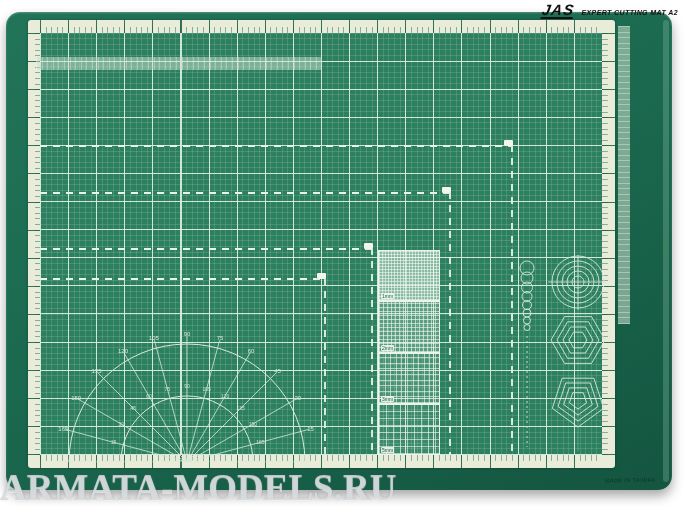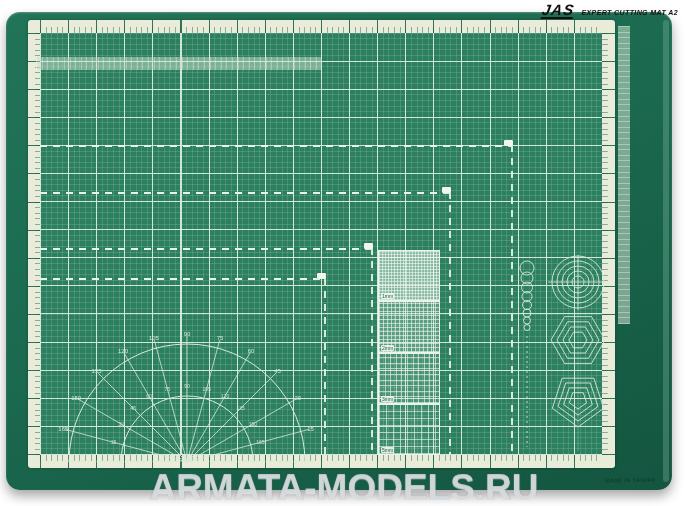--- a/index.html
+++ b/index.html
@@ -72,24 +72,24 @@
   
   .protractor-svg{position:absolute;left:40px;top:314px;}
   .templates-svg{position:absolute;left:499px;top:243px;}
   
   .logo{position:absolute;top:2px;right:10px;display:flex;align-items:baseline;gap:7px;color:#101010;}
   .logo-jas{font-size:15px;line-height:15px;font-weight:900;font-style:italic;letter-spacing:1px;
     border-bottom:2px solid #101010;transform:skewX(-10deg);}
   .logo-title{font-size:7px;font-weight:700;font-style:italic;letter-spacing:.4px;}
   .made-in{position:absolute;right:16px;bottom:7px;font-size:5px;letter-spacing:.7px;
     color:#0c3324;transform:rotate(-1deg);}
-  .watermark{position:absolute;left:0;right:0;bottom:0;text-align:center;white-space:nowrap;
+  .watermark{position:absolute;left:0;right:0;bottom:0;white-space:nowrap;
     font-size:37px;line-height:37px;font-weight:800;letter-spacing:0;
     color:rgba(214,218,221,.82);
-    text-shadow:0 1px 1px rgba(255,255,255,.6),0 0 2px rgba(95,100,105,.45);}
+    text-shadow:0 1px 1px rgba(255,255,255,.6),0 0 2px rgba(95,100,105,.45);font-family:Liberation Serif, serif;}
 </style>
 </head>
 <body>
 
 <div class="photo">
 
   <div class="mat">
 
     <div class="frame">
       <div class="tickstrip ts-top"></div>

